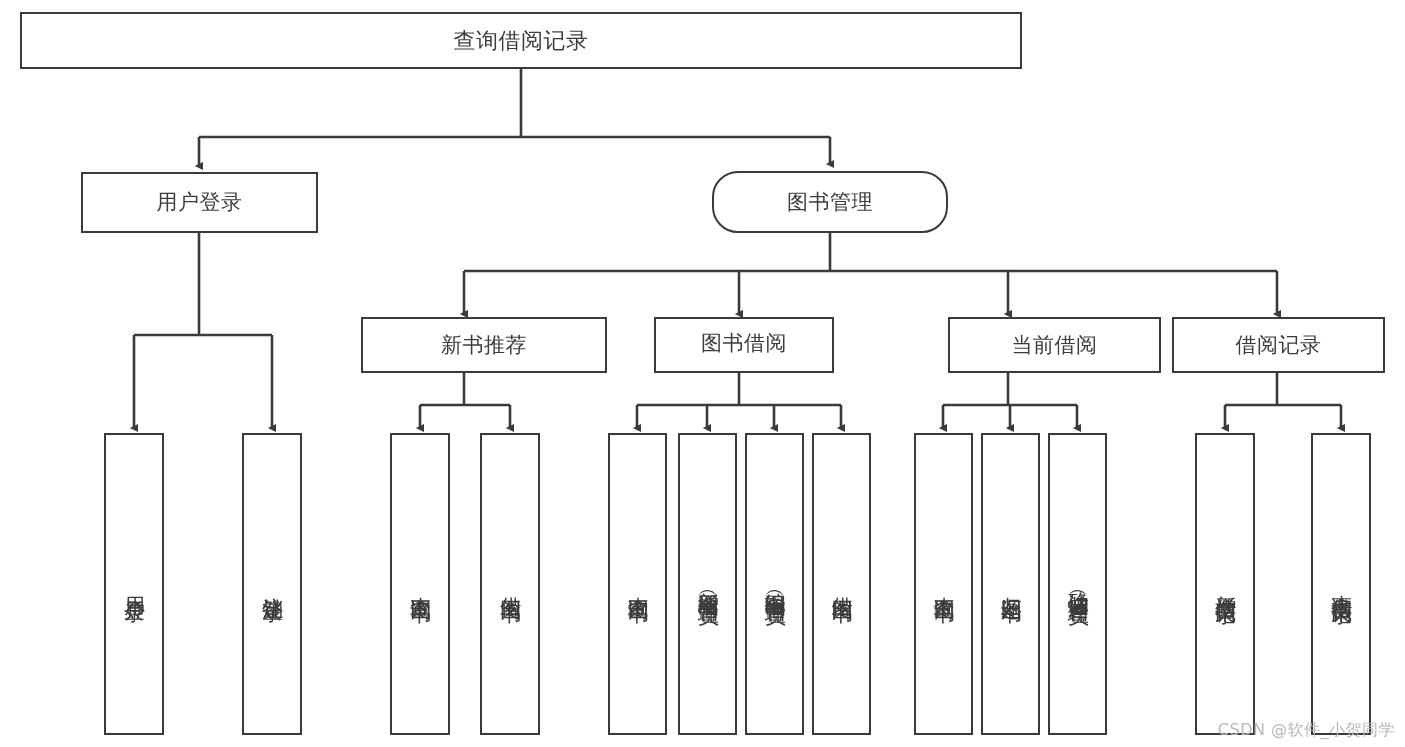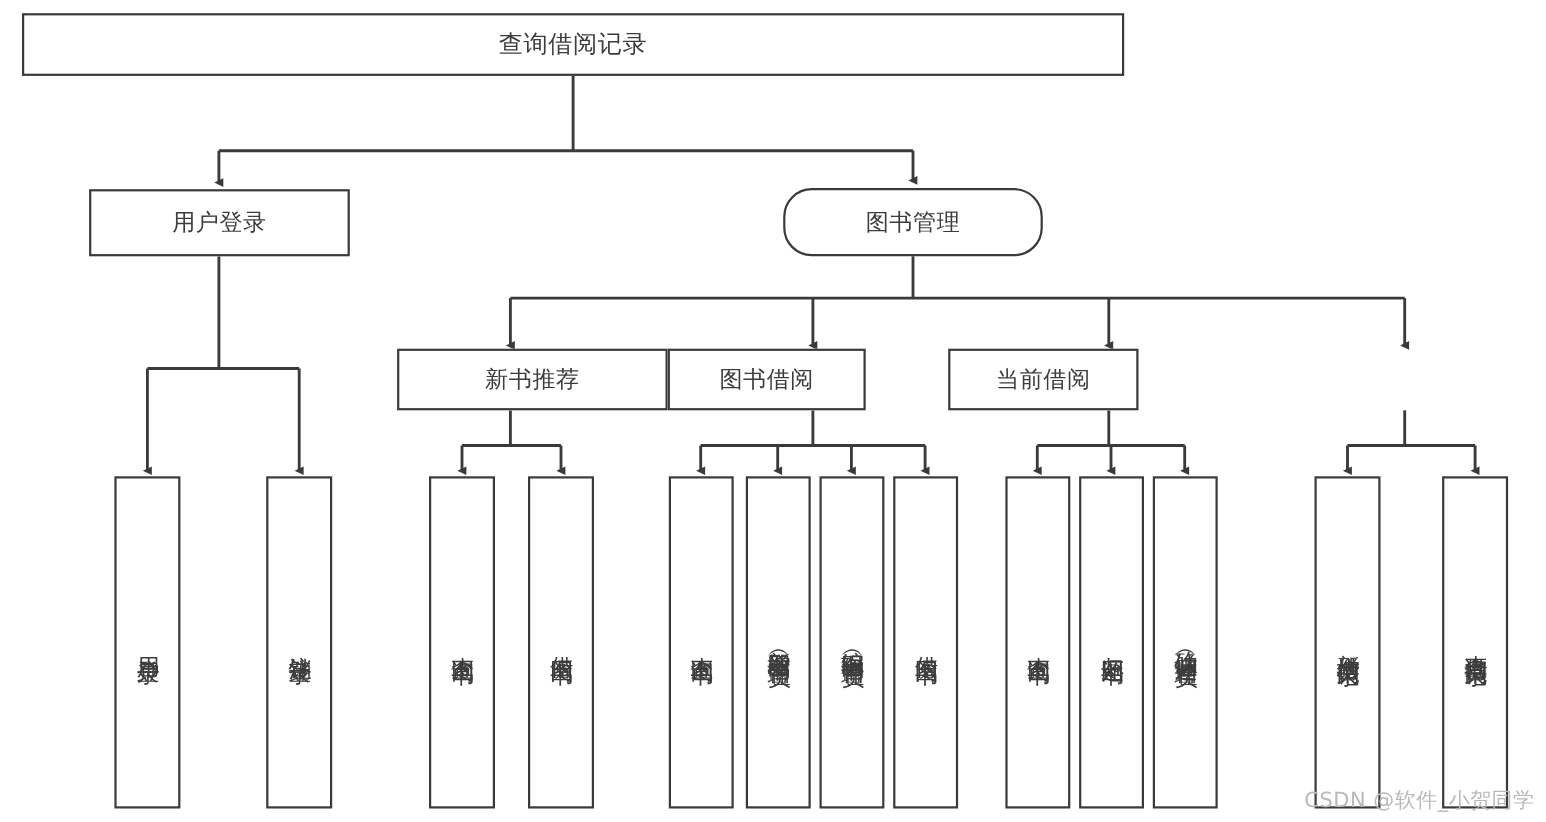--- a/index.html
+++ b/index.html
@@ -60,21 +60,21 @@
     letter-spacing: 2px;
     white-space: nowrap;
     max-height: 100%;
   }
   .node.root .label { font-size: 22px; }
 
   #watermark {
     position: absolute;
     right: 10px;
     bottom: 6px;
-    font-size: 19px;
+    font-size: 16px;
     color: #b9b9b9;
     white-space: nowrap;
     letter-spacing: 0.5px;
   }
 </style>
 </head>
 <body>
 
 <div id="diagram-canvas">
 
@@ -137,28 +137,31 @@
   </div>
 
   <div class="node horiz" style="left:712px; top:171px; width:236px; height:62px;border-radius:26px;">
     <span class="label">图书管理</span>
   </div>
 
   <div class="node horiz" style="left:361px; top:317px; width:246px; height:56px;">
     <span class="label">新书推荐</span>
   </div>
 
-  <div class="node horiz" style="left:607px; top:317px; width:180px; height:56px;">
+  <div class="node horiz" style="left:654px; top:317px; width:180px; height:56px;font-family:Liberation Mono, monospace;">
     <span class="label">图书借阅</span>
   </div>
 
-  <div class="node horiz" style="left:862px; top:317px; width:173px; height:56px;align-items:center;">
+  <div class="node horiz" style="left:948px; top:317px; width:213px; height:56px;align-items:center;">
     <span class="label">当前借阅</span>
   </div>
 
+  <div class="node horiz" style="left:1172px; top:317px; width:213px; height:56px;">
+    <span class="label">借阅记录</span>
+  </div>
 
   <div class="node vert" style="left:104px; top:433px; width:60px; height:302px;">
     <span class="label">用户登录</span>
   </div>
   <div class="node vert" style="left:242px; top:433px; width:60px; height:302px;">
     <span class="label">注销登录</span>
   </div>
 
   <div class="node vert" style="left:390px; top:433px; width:60px; height:302px;">
     <span class="label">查询图书</span>

